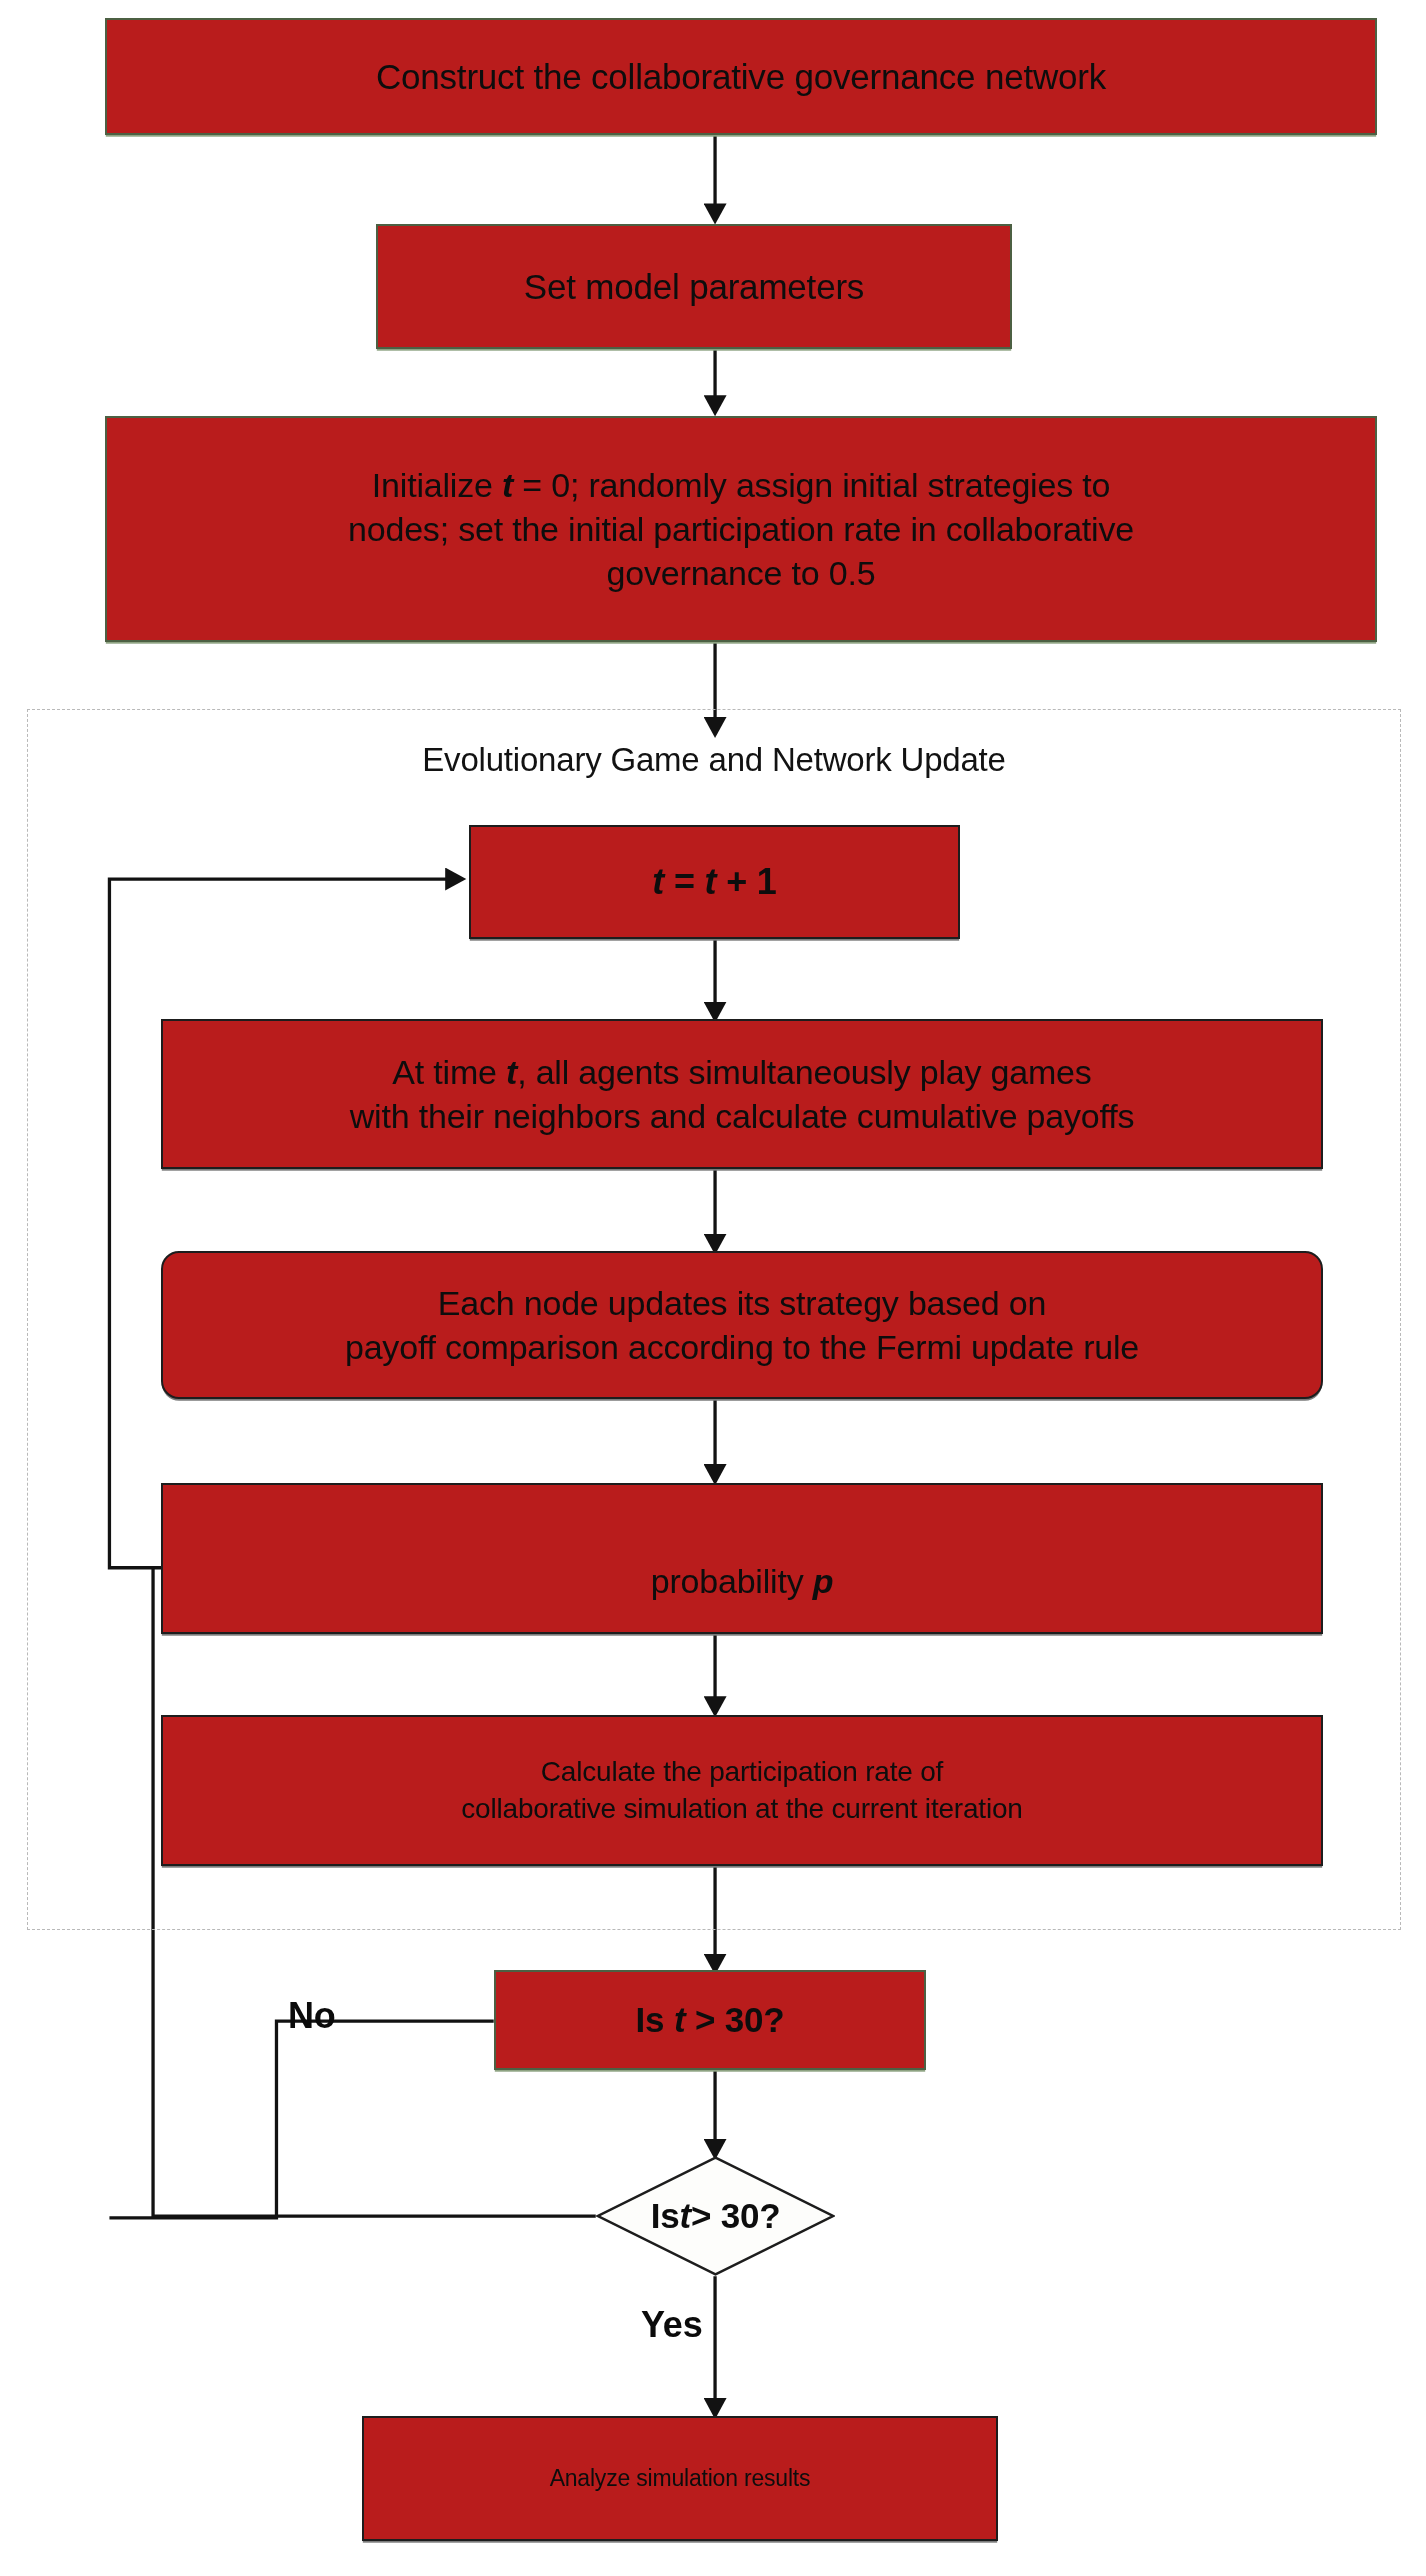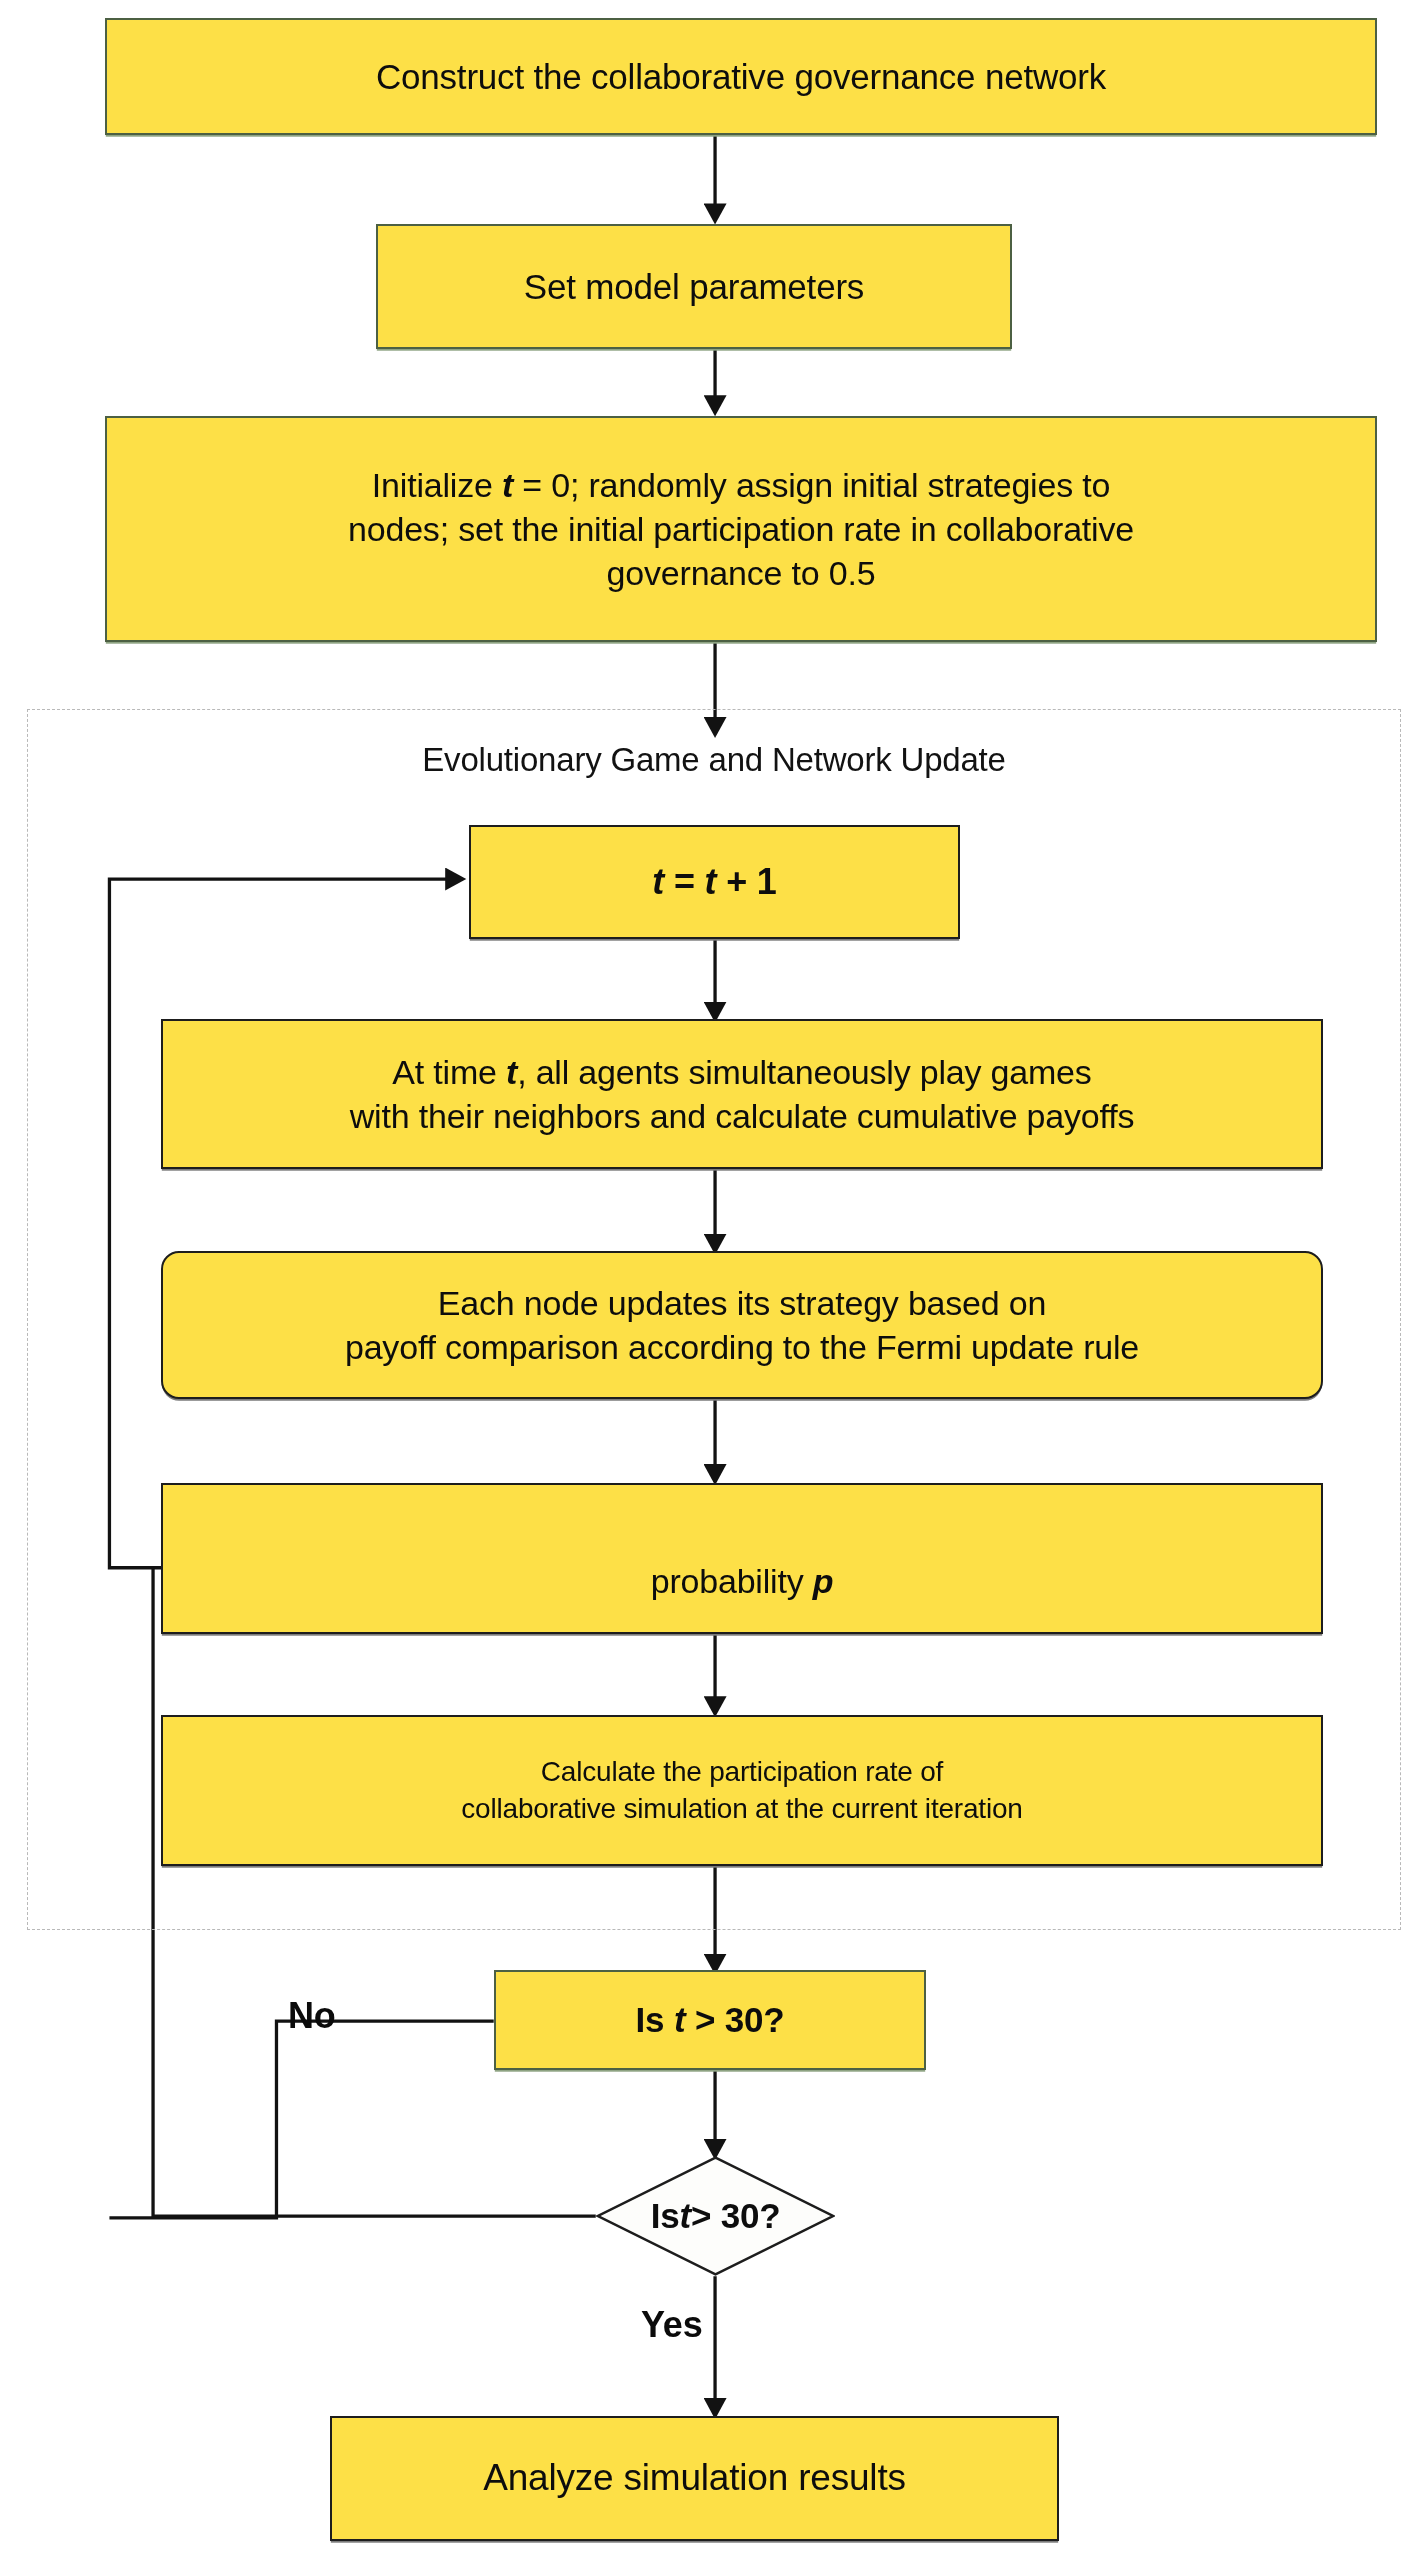--- a/index.html
+++ b/index.html
@@ -23,21 +23,21 @@
     height: 2576px;
     pointer-events: none;
   }
   .node {
     position: absolute;
     box-sizing: border-box;
     display: flex;
     align-items: center;
     justify-content: flex-end;
     text-align: center;
-    background: #fde047;
+    background: #b91c1c;
     color: #0d0d0d;
     line-height: 1.30;
     padding: 3.3px 11.5px;
     letter-spacing: -0.2px;
   }
   .node.green {
     border: 2.5px solid #4c6043;
     box-shadow: 0 2.5px 0 -0.8px #8ea382;
   }
   .node.dark {
@@ -185,18 +185,18 @@
     <svg width="239" height="120" viewBox="0 0 290 146" xmlns="http://www.w3.org/2000/svg">
       <polygon points="145,2 288,73 145,144 2,73" fill="#fdfdfb" stroke="#1d1d1d" stroke-width="3"></polygon>
     </svg>
     <div id="diamond-label" style="font-size:35px; font-weight:700;">Is <i>t</i> &gt; 30?</div>
   </div>
 
   <div class="edge-label" style="left:288px; top:1995px; width:148px; font-size:36px;">No</div>
 
   <div class="edge-label" style="left:641px; top:2304px; width:148px; font-size:36px;">Yes</div>
 
-  <div class="node dark" style="left:330px; top:2416px; width:729px; height:125px; font-size:37px;">
+  <div class="node dark" style="left:362px; top:2416px; width:636px; height:125px; font-size:23px;">
     <span class="node-text">Analyze simulation results</span>
   </div>
 
 </div>
 
 
 </body></html>

